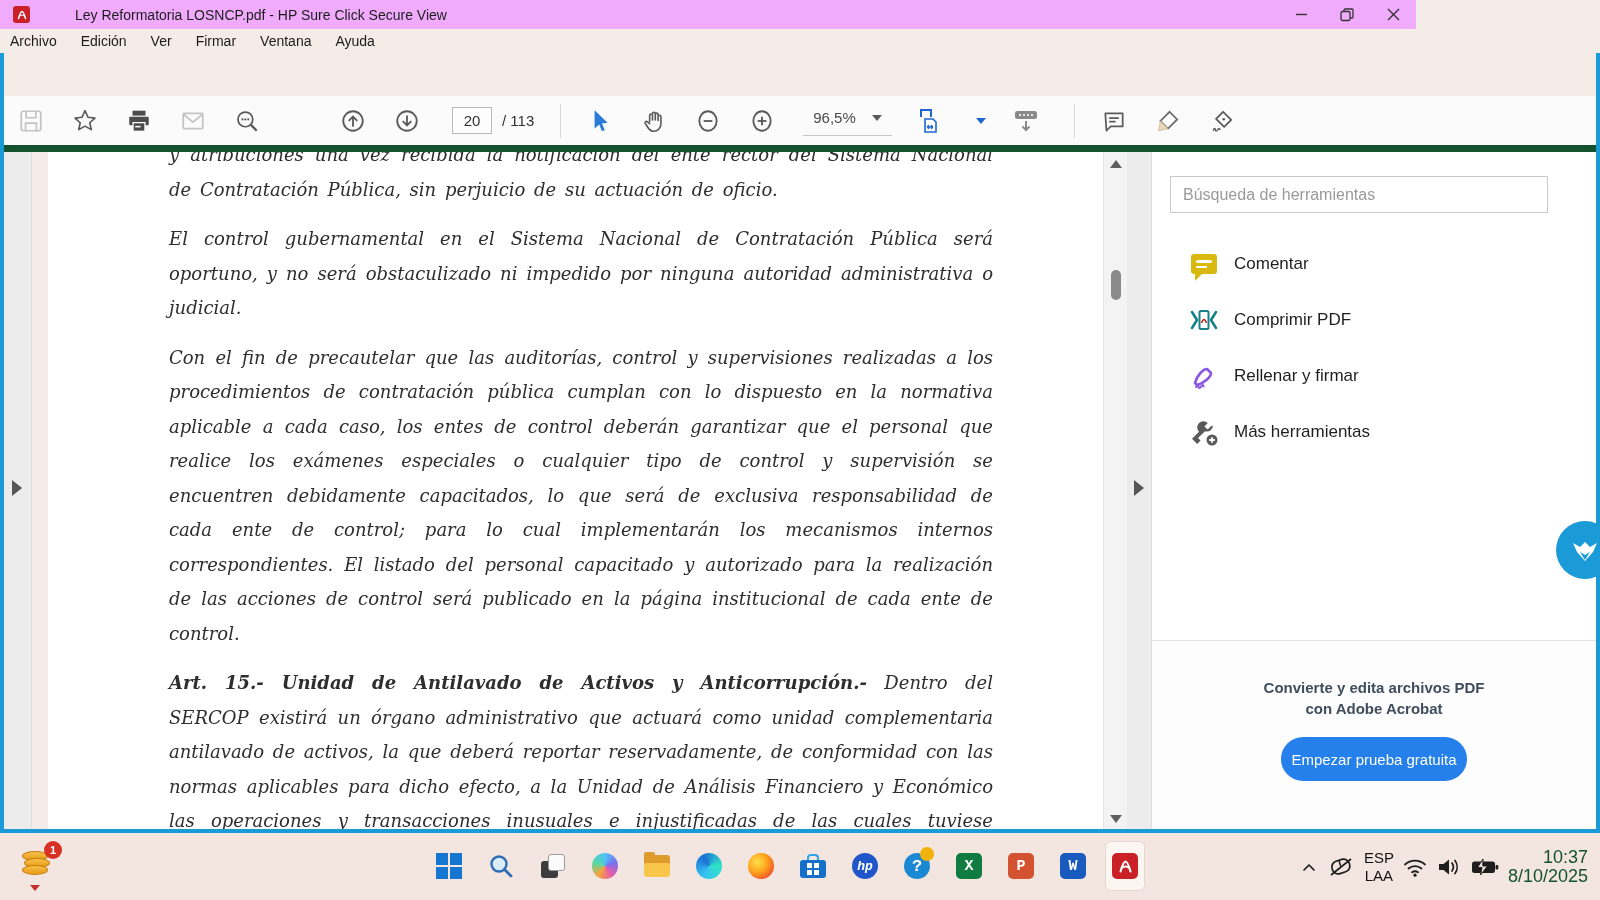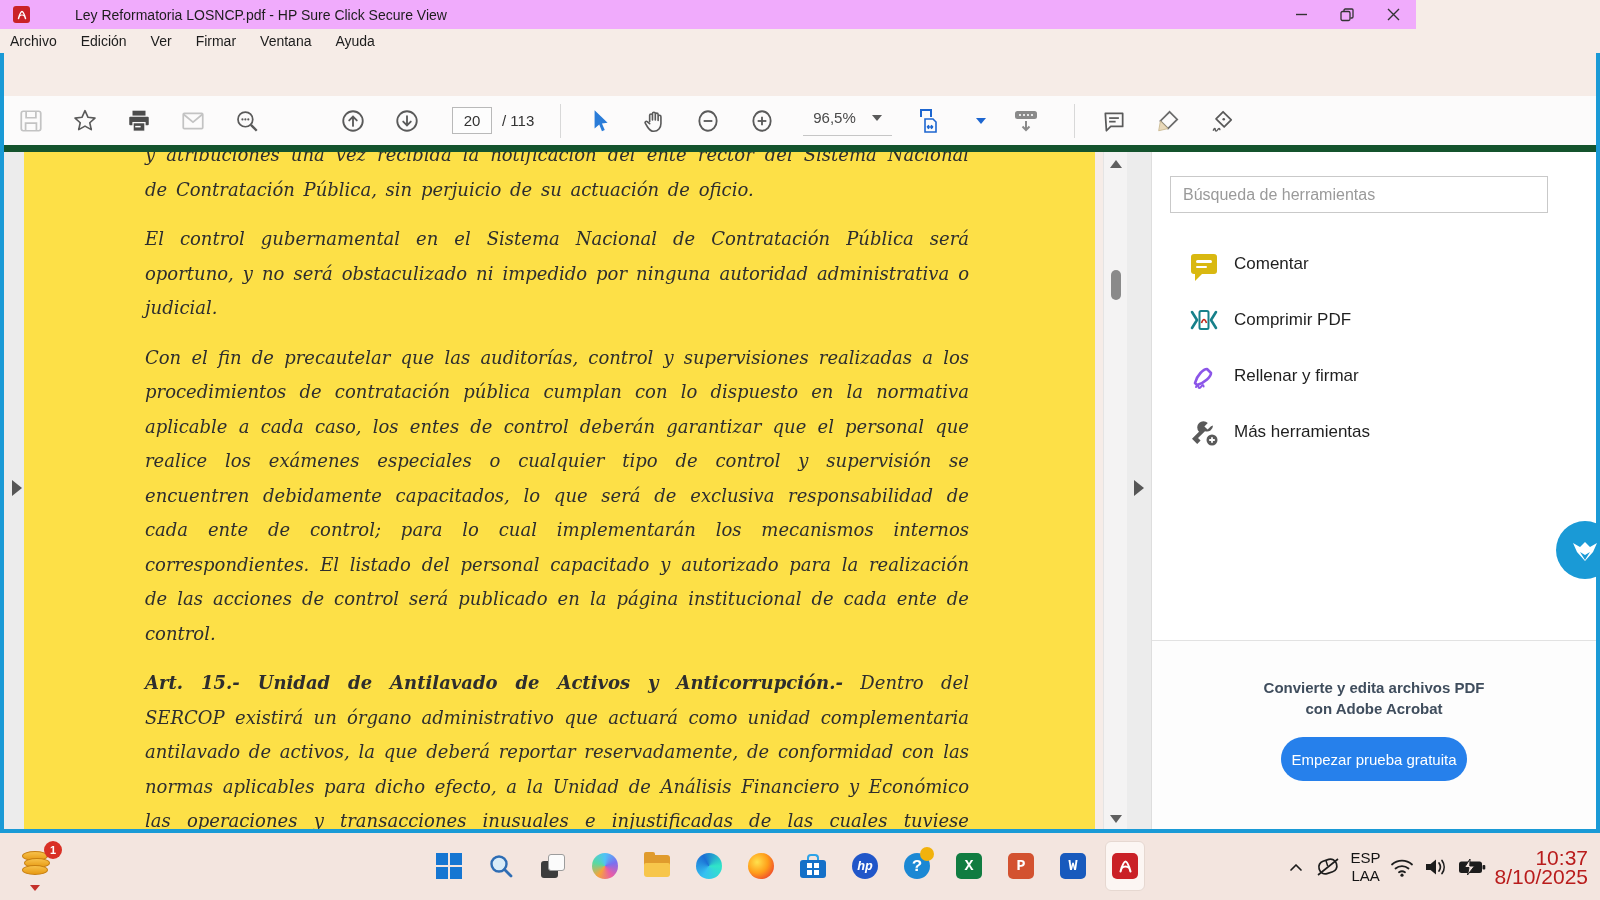--- a/index.html
+++ b/index.html
@@ -38,21 +38,21 @@
 
   
   .border-left  { left:0; top:53px; width:4px; height:780px; background:#1a9ad6; z-index:5;}
   .border-right { left:1596px; top:53px; width:4px; height:780px; background:#1a9ad6; z-index:5;}
   .border-bottom{ left:0; top:829px; width:1600px; height:4px; background:#1a9ad6; z-index:5;}
 
   .left-strip { left:4px; top:152px; width:28px; height:677px; background:#ececec; border-right:1px solid #dedede; }
   .right-strip { left:1127px; top:152px; width:25px; height:677px; background:#ececec; border-right:1px solid #dedede;}
   .strip-arrow { width:0; height:0; border-top:8px solid transparent; border-bottom:8px solid transparent; border-left:10px solid #565656; position:absolute; top:328px; left:8px; }
 
-  .doc { left:24px; top:152px; width:1071px; height:677px; background:#fde047; overflow:hidden; }
+  .doc { left:48px; top:152px; width:1071px; height:677px; background:#ffffff; overflow:hidden; }
   .page-text { position:absolute; left:121px; top:-14px; width:824px; font-family:"DejaVu Serif", serif; font-style:italic; font-size:18px; line-height:34.5px; color:#2e2e2e; text-align:justify; word-spacing:3px; }
   .page-text p { margin-bottom:15px; }
   .art-lead { font-weight:bold; }
 
   .scrollbar { left:1103px; top:152px; width:24px; height:677px; background:#f4f3f3; border-left:1px solid #e4e4e4; }
   .sb-up { position:absolute; top:8px; left:6px; width:0; height:0; border-left:6px solid transparent; border-right:6px solid transparent; border-bottom:8px solid #5f5f5f; }
   .sb-down { position:absolute; bottom:6px; left:6px; width:0; height:0; border-left:6px solid transparent; border-right:6px solid transparent; border-top:8px solid #5f5f5f; }
   .sb-thumb { position:absolute; top:118px; left:7px; width:10px; height:30px; background:#8a8a8a; border-radius:5px; }
 
   
@@ -106,21 +106,21 @@
   .tv-front { position:absolute; right:1px; top:1px; width:17px; height:17px; background:#fbfbfb; border:1px solid #9c9c9c; border-radius:3px; }
   .store-ico { position:relative; width:26px; height:24px; }
   .store-handle { position:absolute; left:7px; top:0; width:12px; height:8px; border:2.5px solid #2ea3e8; border-bottom:none; border-radius:4px 4px 0 0; }
   .store-body { position:absolute; left:0; bottom:0; width:26px; height:18px; background:#1470c8; border-radius:3px; display:flex; align-items:center; justify-content:center; }
   .store-grid { display:grid; grid-template-columns:5px 5px; grid-template-rows:5px 5px; gap:1.5px; }
   .store-grid div { background:#fff; }
 
   .tray { position:absolute; right:0; top:0; height:67px; display:flex; align-items:center; gap:8px; padding-right:12px; }
   .tray-ico { display:flex; align-items:center; justify-content:center; }
   .lang-block { font-size:15px; color:#141414; text-align:center; line-height:18px; }
-  .clock-block { font-size:21px; color:#b91c1c; text-align:right; line-height:19px; }
+  .clock-block { font-size:18px; color:#14532d; text-align:right; line-height:19px; }
 
   svg { display:block; }
 </style>
 </head>
 <body>
 
 <div class="screen">
 
   <div class="abs titlebar">
     <div class="app-ico">

